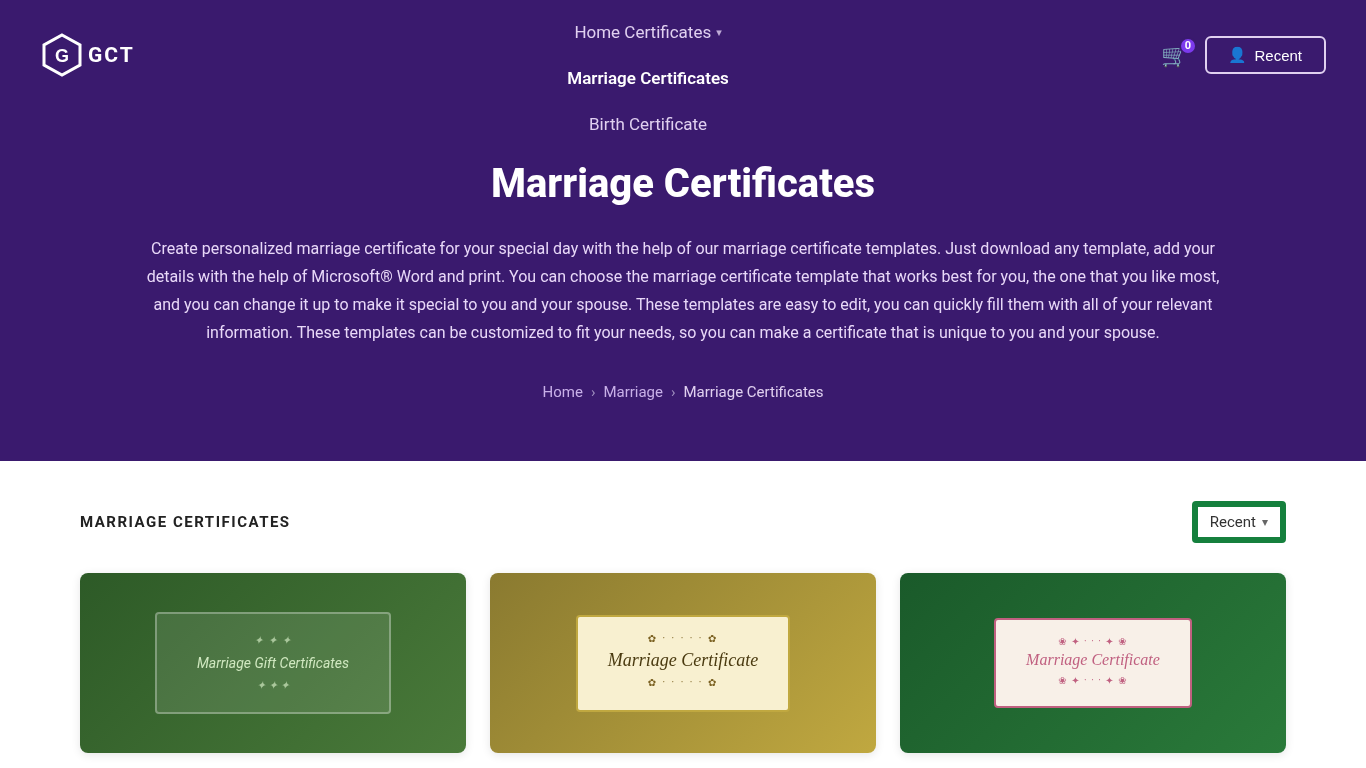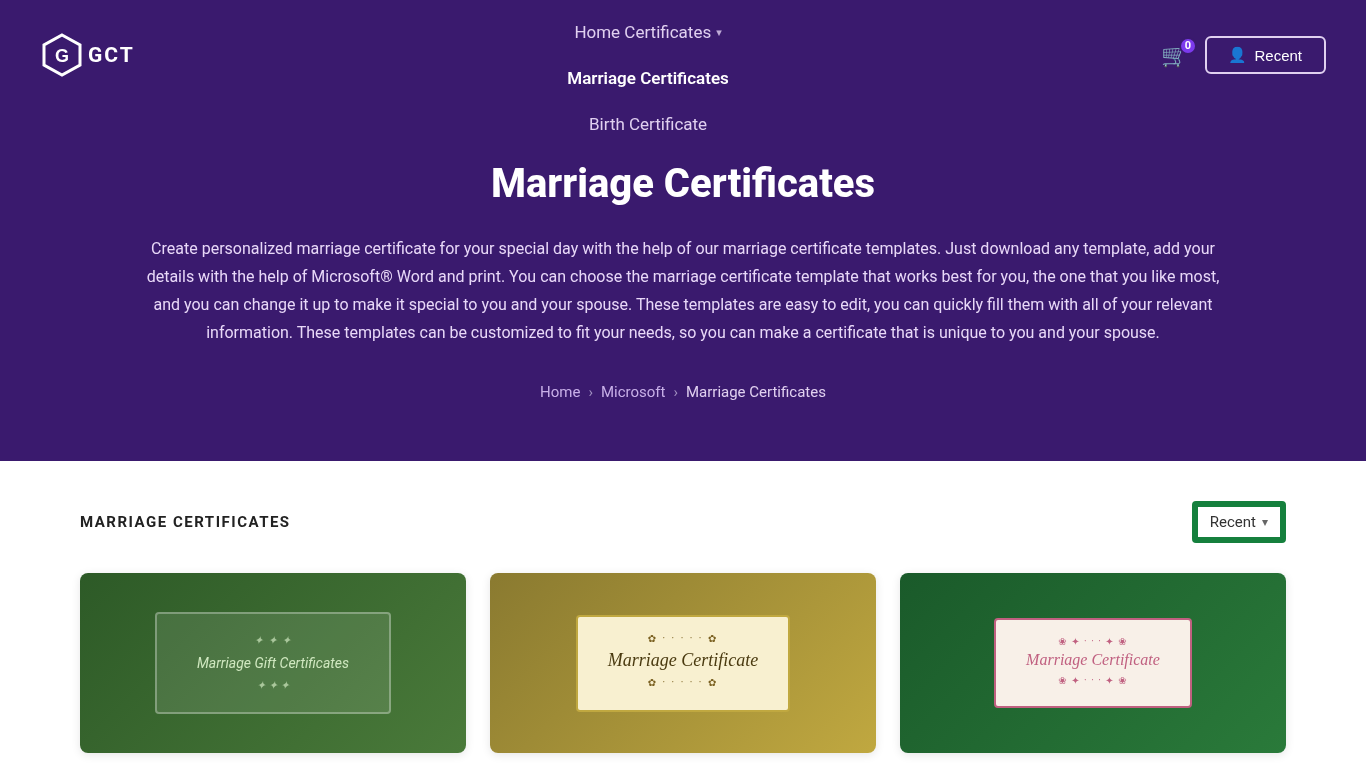--- a/index.html
+++ b/index.html
@@ -290,21 +290,21 @@
     </button>
   </div>
 </nav>
 
 <section class="hero">
   <h1 class="hero-title">Marriage Certificates</h1>
   <p class="hero-desc">Create personalized marriage certificate for your special day with the help of our marriage certificate templates. Just download any template, add your details with the help of Microsoft® Word and print. You can choose the marriage certificate template that works best for you, the one that you like most, and you can change it up to make it special to you and your spouse. These templates are easy to edit, you can quickly fill them with all of your relevant information. These templates can be customized to fit your needs, so you can make a certificate that is unique to you and your spouse.</p>
   <div class="breadcrumb">
     <a href="#">Home</a>
     <span class="sep">›</span>
-    <a href="#">Microsoft</a>
+    <a href="#">Marriage</a>
     <span class="sep">›</span>
     <span class="current">Marriage Certificates</span>
   </div>
 </section>
 
 <section class="content-section">
   <div class="section-header">
     <span class="section-title">MARRIAGE CERTIFICATES</span>
     <div class="sort-dropdown">
       <span>Recent</span>

